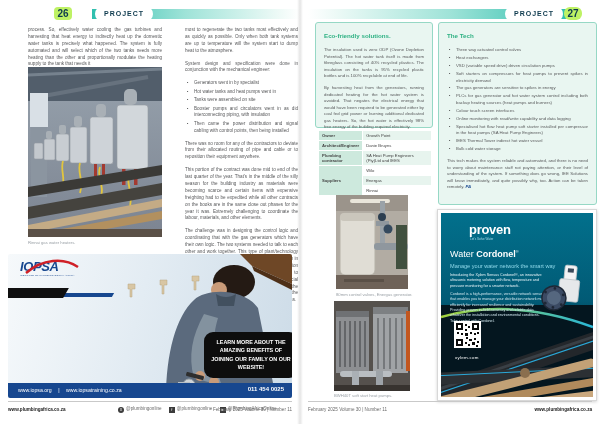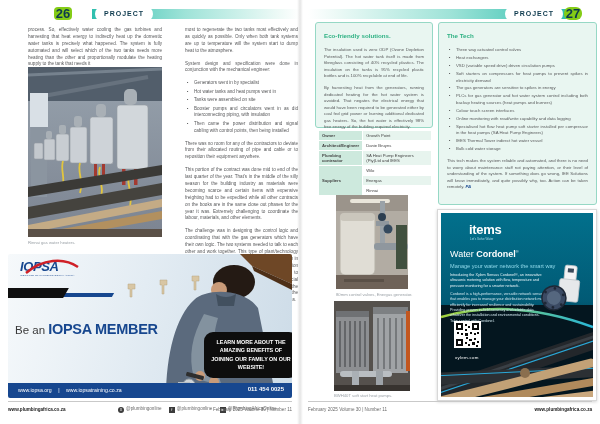--- a/index.html
+++ b/index.html
@@ -6,22 +6,22 @@
   *{box-sizing:border-box;}
   .spread{position:relative;width:600px;height:424px;background:#ffffff;overflow:hidden;
           font-family:"Liberation Sans",sans-serif;color:#58595b;}
   .abs{position:absolute;}
 
   
   .band-l{left:92px;top:9px;width:208px;height:10px;
           background:linear-gradient(to right,#2fbfae 0%,#9fe3d8 45%,#eefaf7 90%,rgba(255,255,255,0));}
   .band-r{left:308px;top:9px;width:258px;height:10px;
           background:linear-gradient(to left,#2fbfae 0%,#9fe3d8 45%,#eefaf7 90%,rgba(255,255,255,0));}
-  .pagebadge{width:18px;height:13px;background:#84cc16;border-radius:4px;color:#0e3a4e;
-             font-size:13px;font-weight:bold;text-align:center;line-height:13px;}
+  .pagebadge{width:18px;height:13px;background:#bef264;border-radius:4px;color:#0e3a4e;
+             font-size:10px;font-weight:bold;text-align:center;line-height:13px;}
   .secpill{height:14px;background:#ffffff;border-radius:8px;padding:0 8px;color:#0e3a4e;
            font-size:7px;font-weight:bold;letter-spacing:1px;line-height:14px;text-align:center;
            box-shadow:0 0 0 1px #ffffff;}
 
   
   .pbody{font-size:4.6px;line-height:1.5;color:#58595b;text-align:justify;}
   .pbody p{margin:0 0 6px 0;}
   ul.dots{margin:0 0 6px 0;padding:0;list-style:none;}
   ul.dots li{position:relative;padding-left:9px;margin:0 0 1.5px 0;}
   ul.dots li::before{content:"▪";position:absolute;left:2px;top:0;font-size:4px;color:#58595b;}
@@ -186,23 +186,20 @@
     <div class="abs iopsa-logo">
       <svg class="abs" style="left:2px;top:-2px;" width="58" height="18" viewBox="0 0 58 18">
         <path d="M4,15 C20,1 42,-1 56,9" stroke="#cf2027" stroke-width="2.4" fill="none"></path>
       </svg>
       <div class="word">IOPSA</div>
       <div class="sub">INSTITUTE OF PLUMBING SOUTH AFRICA</div>
     </div>
     <div class="abs stripe-blue"></div>
     <div class="abs stripe-black"></div>
 
-    <div class="abs iopsa-h2"><span>Be an</span>
-      <b>IOPSA MEMBER</b>
-    </div>
 
     <div class="abs bubble">LEARN MORE ABOUT THE AMAZING BENEFITS OF JOINING OUR FAMILY ON OUR WEBSITE!</div>
 
     <div class="abs iopsa-bar"></div>
     <div class="abs iopsa-links">
       <span>www.iopsa.org</span>
       <span style="margin:0 5px;">|</span>
       <span>www.iopsatraining.co.za</span>
     </div>
     <div class="abs iopsa-phone">011 454 0025</div>
@@ -339,21 +336,21 @@
       <line x1="-8" y1="86" x2="158" y2="30" stroke="#3a4046" stroke-width="3"></line>
       <line x1="-8" y1="90" x2="158" y2="34" stroke="#2aa8d8" stroke-width="1.2"></line>
       <line x1="-8" y1="74" x2="158" y2="66" stroke="#2c3034" stroke-width="12" stroke-linecap="round"></line>
       <line x1="-8" y1="71" x2="158" y2="63" stroke="#2aa8d8" stroke-width="1"></line>
       <line x1="0" y1="96" x2="150" y2="58" stroke="#c2a176" stroke-width="9" stroke-linecap="round"></line>
       <line x1="30" y1="98" x2="158" y2="76" stroke="#b08a5c" stroke-width="8" stroke-linecap="round"></line>
       <line x1="66" y1="100" x2="162" y2="88" stroke="#caa87e" stroke-width="7" stroke-linecap="round"></line>
       <circle cx="84" cy="68" r="5" fill="#8a6f4e"></circle>
       <path d="M0,12 Q70,-8 152,22" stroke="url(#arcg)" stroke-width="2.4" fill="none"></path>
     </svg>
-    <div class="abs xybrand">items</div>
+    <div class="abs xybrand">proven</div>
     <div class="abs xytag">Let's Solve Water</div>
     <div class="abs xyhead"><span>Water</span> <b>Cordonel</b><sup>®</sup></div>
     <div class="abs xysub">Manage your water network the smart way</div>
     <div class="abs xyp1">Introducing the Xylem Sensus Cordonel®, an innovative ultrasonic metering solution with flow, temperature and pressure monitoring for a smarter network.</div>
     <div class="abs xyp2">Cordonel is a high-performance, versatile network sensor that enables you to manage your distribution network more efficiently for increased resilience and sustainability. Providing proven in-field accuracy and reliable data whatever the installation and environmental conditions. Take control with Cordonel.</div>
 
     <svg class="abs" style="right:4px;top:48px;" width="48" height="54" viewBox="0 0 48 54">
       <g transform="rotate(6 24 27)">
         <rect x="22" y="4" width="12" height="16" rx="2" fill="#f2f3f4" stroke="#c5c9cc" stroke-width="0.8"></rect>
         <rect x="25" y="7" width="6" height="4" fill="#3a4a5a"></rect>

